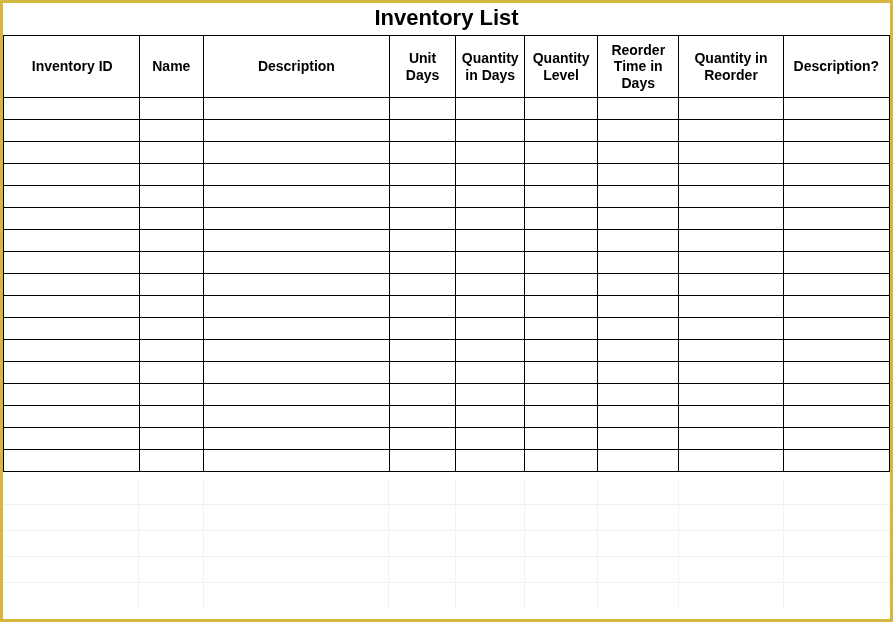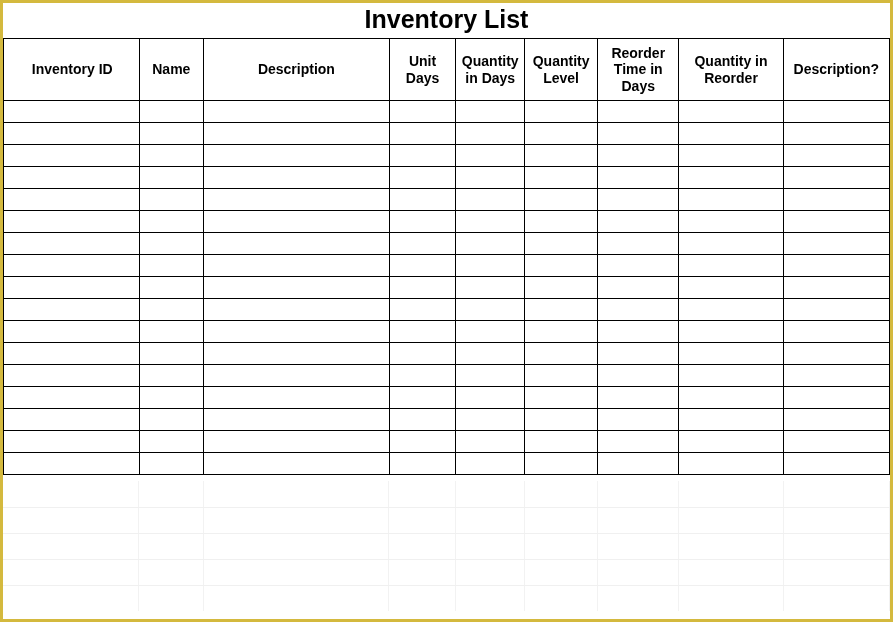--- a/index.html
+++ b/index.html
@@ -13,21 +13,21 @@
     }
     .page {
       width: 893px;
       height: 622px;
       border: 3px solid #d4b93e;
       background: #fff;
       position: relative;
     }
     .title {
       text-align: center;
-      font-size: 25px;
+      font-size: 22px;
       font-weight: bold;
       padding: 2px 0 4px 0;
       color: #000;
     }
     .table {
       width: 100%;
       border-collapse: collapse;
       table-layout: fixed;
     }
     .table th {

